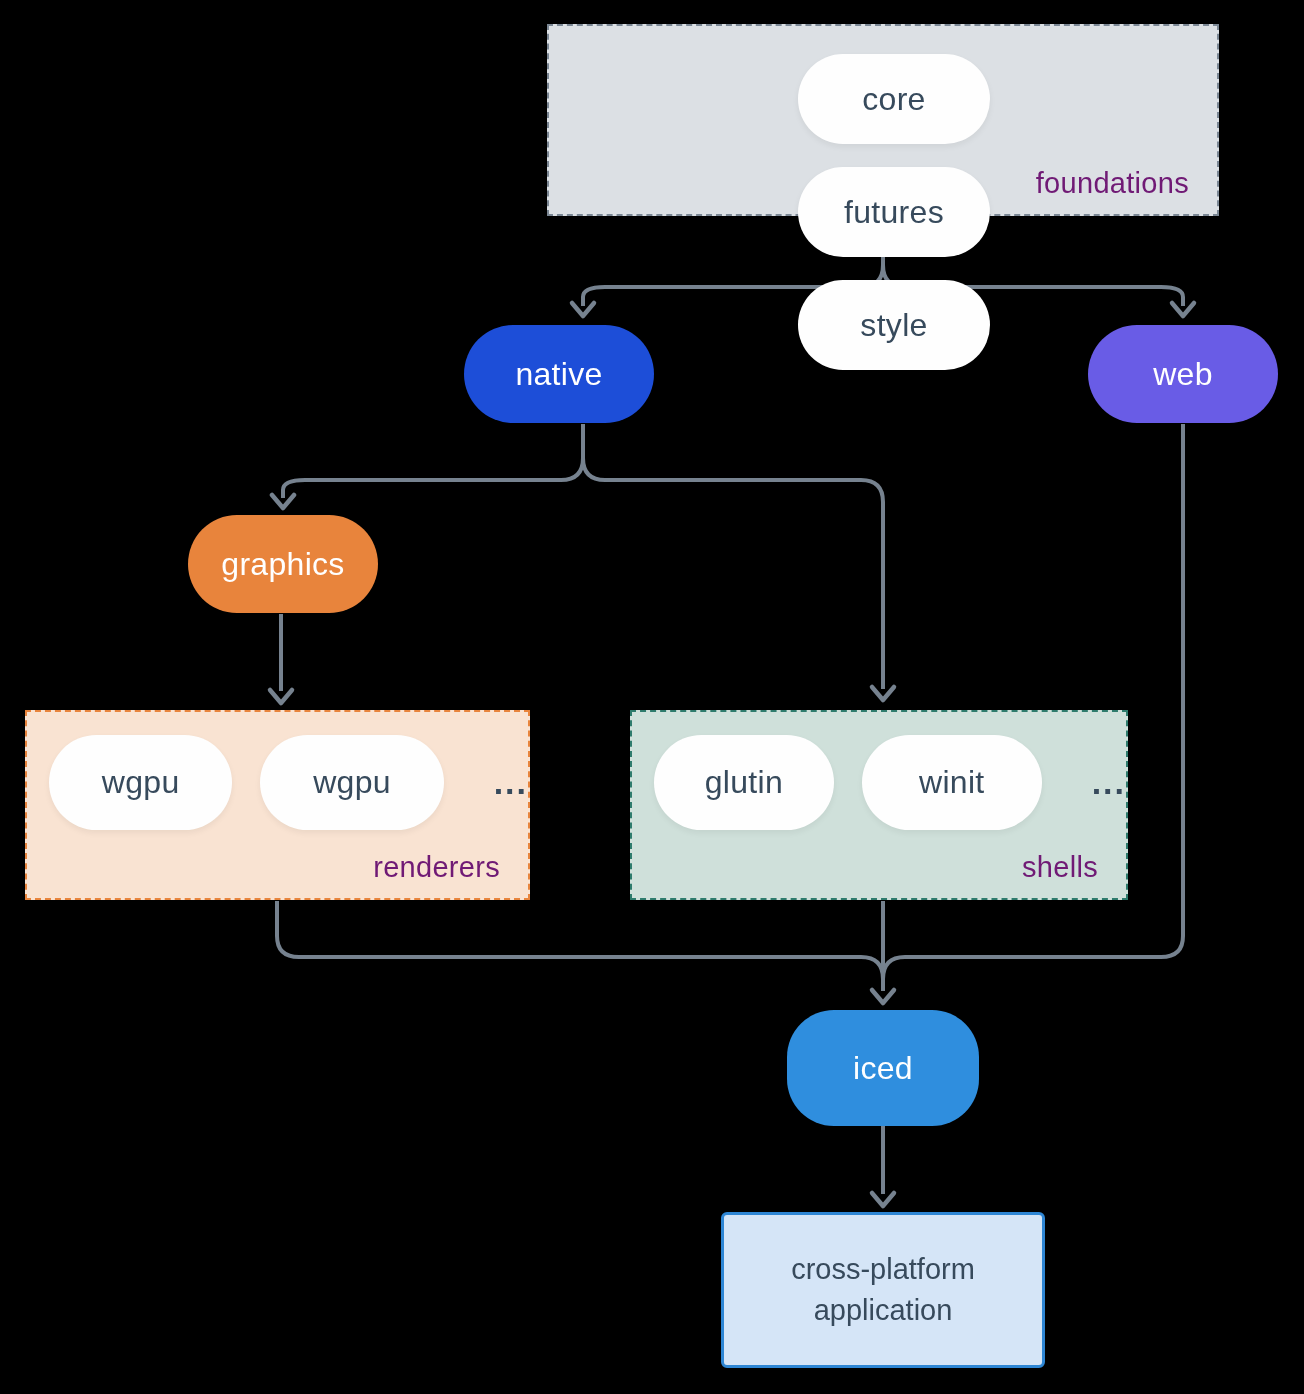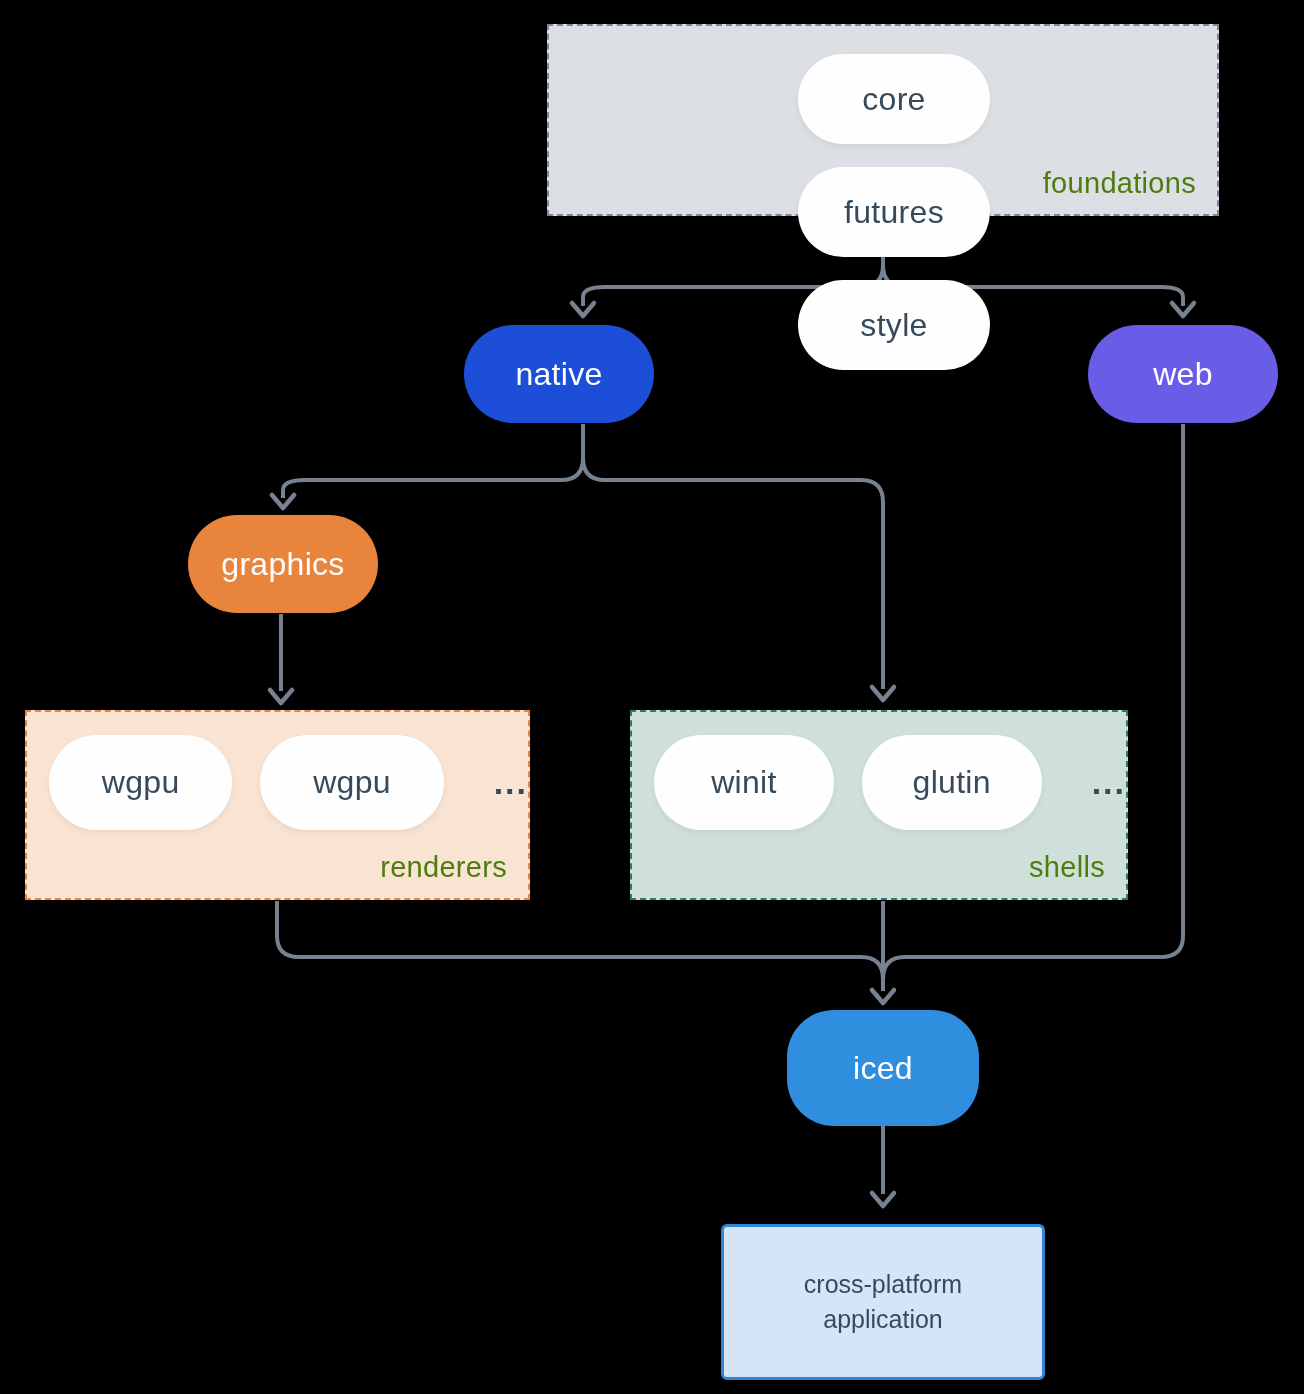--- a/index.html
+++ b/index.html
@@ -33,28 +33,28 @@
   .node{
     position:absolute;display:flex;align-items:center;justify-content:center;
     width:190px;height:98px;border-radius:49px;color:#ffffff;
     font-size:32px;letter-spacing:.3px;
   }
   .pos-native{left:464px;top:325px;background:#1d4ed8;}
   .pos-web{left:1088px;top:325px;background:#695ce6;}
   .pos-graphics{left:188px;top:515px;background:#e8843c;}
   .pos-iced{left:787px;top:1010px;width:192px;height:116px;border-radius:47px;background:#2f8ede;}
 
-  .boxlabel{position:absolute;right:21px;bottom:14px;font-size:29px;color:#4d7c0f;letter-spacing:.3px;}
+  .boxlabel{position:absolute;right:28px;bottom:14px;font-size:29px;color:#701a75;letter-spacing:.3px;}
   .dots{font-size:34px;font-weight:700;color:#374a5c;margin-left:22px;letter-spacing:2px;}
 
   .appbox{
     position:absolute;left:721px;top:1212px;width:324px;height:156px;box-sizing:border-box;
     background:#d5e5f7;border:3px solid #2e86d4;border-radius:6px;
     display:flex;align-items:center;justify-content:center;text-align:center;
-    font-size:25px;line-height:1.42;color:#374a5c;padding:0 18px;margin-top:12px;
+    font-size:29px;line-height:1.42;color:#374a5c;padding:0 18px;
   }
 </style>
 </head>
 <body>
 
 <div id="canvas">
 
   <svg class="connectors" viewBox="0 0 1304 1394">
 
     <path d="M883 218 L883 265 Q883 287 861 287 L605 287 Q583 287 583 297 L583 306"></path>
@@ -114,24 +114,24 @@
         <span>wgpu</span>
       </div>
       <span class="dots">...</span>
     </div>
     <span class="boxlabel">renderers</span>
   </section>
 
   <section class="dashedbox shells">
     <div class="pillrow">
       <div class="pill white">
-        <span>winit</span>
+        <span>glutin</span>
       </div>
       <div class="pill white">
-        <span>glutin</span>
+        <span>winit</span>
       </div>
       <span class="dots">...</span>
     </div>
     <span class="boxlabel">shells</span>
   </section>
 
   <div class="node pos-iced">
     <span>iced</span>
   </div>
 

